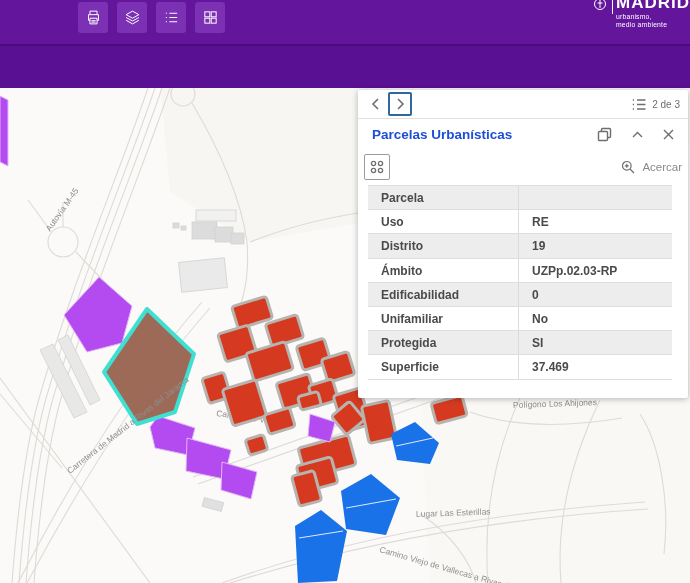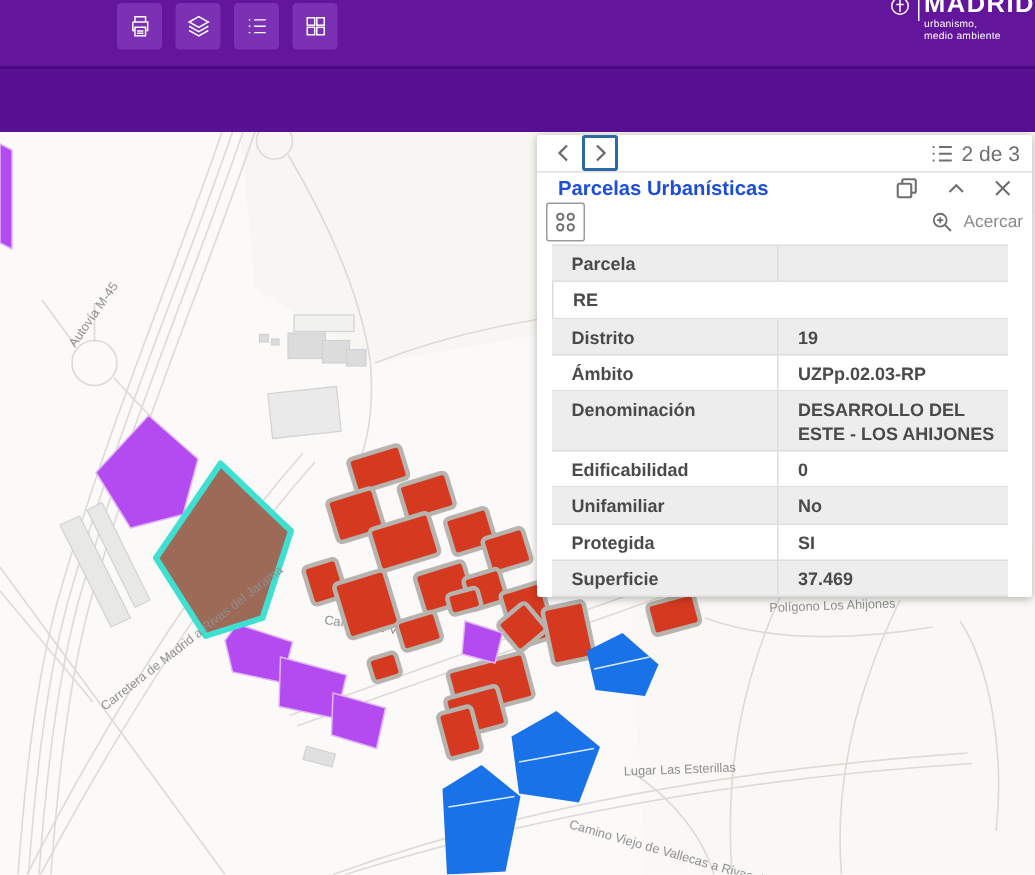--- a/index.html
+++ b/index.html
@@ -28,21 +28,21 @@
   
   .panel{position:absolute;left:358px;top:90px;width:330px;height:308px;background:#fff;
          border-radius:2px;box-shadow:0 1px 6px rgba(0,0,0,.28);z-index:6;
          display:flex;flex-direction:column;box-sizing:border-box;}
   .pager{height:28px;display:flex;align-items:center;padding:0 8px;border-bottom:1px solid #e0e0e0;}
   .pg-btn{width:18px;height:22px;background:none;border:none;display:flex;align-items:center;
           justify-content:center;cursor:pointer;padding:0;color:#6e6e6e;}
   .pg-btn.next{width:24px;height:24px;border:2px solid #2c6aa0;border-radius:2px;margin-left:4px;}
   .pg-btn svg{width:9px;height:12px;stroke:#6e6e6e;fill:none;stroke-width:1.6;}
   .pg-spacer{flex:1;}
-  .pg-count{font-size:14px;color:#6e6e6e;margin-left:6px;}
+  .pg-count{font-size:10px;color:#6e6e6e;margin-left:6px;}
   .titlebar{height:31px;display:flex;align-items:center;padding:0 14px;}
   .p-title{font-size:13.5px;font-weight:600;color:#1d4ed8;flex:1;}
   .t-icon{background:none;border:none;padding:0;margin-left:20px;cursor:pointer;display:flex;
           align-items:center;justify-content:center;color:#6e6e6e;}
   .t-icon svg{stroke:#6e6e6e;fill:none;stroke-width:1.4;}
   .actionbar{height:33px;display:flex;align-items:center;padding:0 6px;justify-content:space-between;}
   .menu-btn{width:26px;height:26px;border:1px solid #9b9b9b;border-radius:2px;background:#fff;
             display:flex;align-items:center;justify-content:center;cursor:pointer;padding:0;}
   .zoomto{display:flex;align-items:center;background:none;border:none;cursor:pointer;margin-left:10px;padding:0;}
   .zoomto span{font-size:11.5px;color:#8a8a8a;margin-left:7px;}
@@ -265,35 +265,32 @@
         <span>Acercar</span>
       </button>
     </div>
 
     <div class="ptable">
       <div class="prow">
         <div class="pcell plabel">Parcela</div>
         <div class="pcell pvalue"></div>
       </div>
       <div class="prow">
+        <div class="pcell plabel">Uso</div>
         <div class="pcell pvalue">RE</div>
       </div>
       <div class="prow">
         <div class="pcell plabel">Distrito</div>
         <div class="pcell pvalue">19</div>
       </div>
       <div class="prow">
         <div class="pcell plabel">Ámbito</div>
         <div class="pcell pvalue">UZPp.02.03-RP</div>
       </div>
       <div class="prow">
-        <div class="pcell plabel">Denominación</div>
-        <div class="pcell pvalue" style="max-width:166px">DESARROLLO DEL ESTE - LOS AHIJONES</div>
-      </div>
-      <div class="prow">
         <div class="pcell plabel">Edificabilidad</div>
         <div class="pcell pvalue">0</div>
       </div>
       <div class="prow">
         <div class="pcell plabel">Unifamiliar</div>
         <div class="pcell pvalue">No</div>
       </div>
       <div class="prow">
         <div class="pcell plabel">Protegida</div>
         <div class="pcell pvalue">SI</div>

